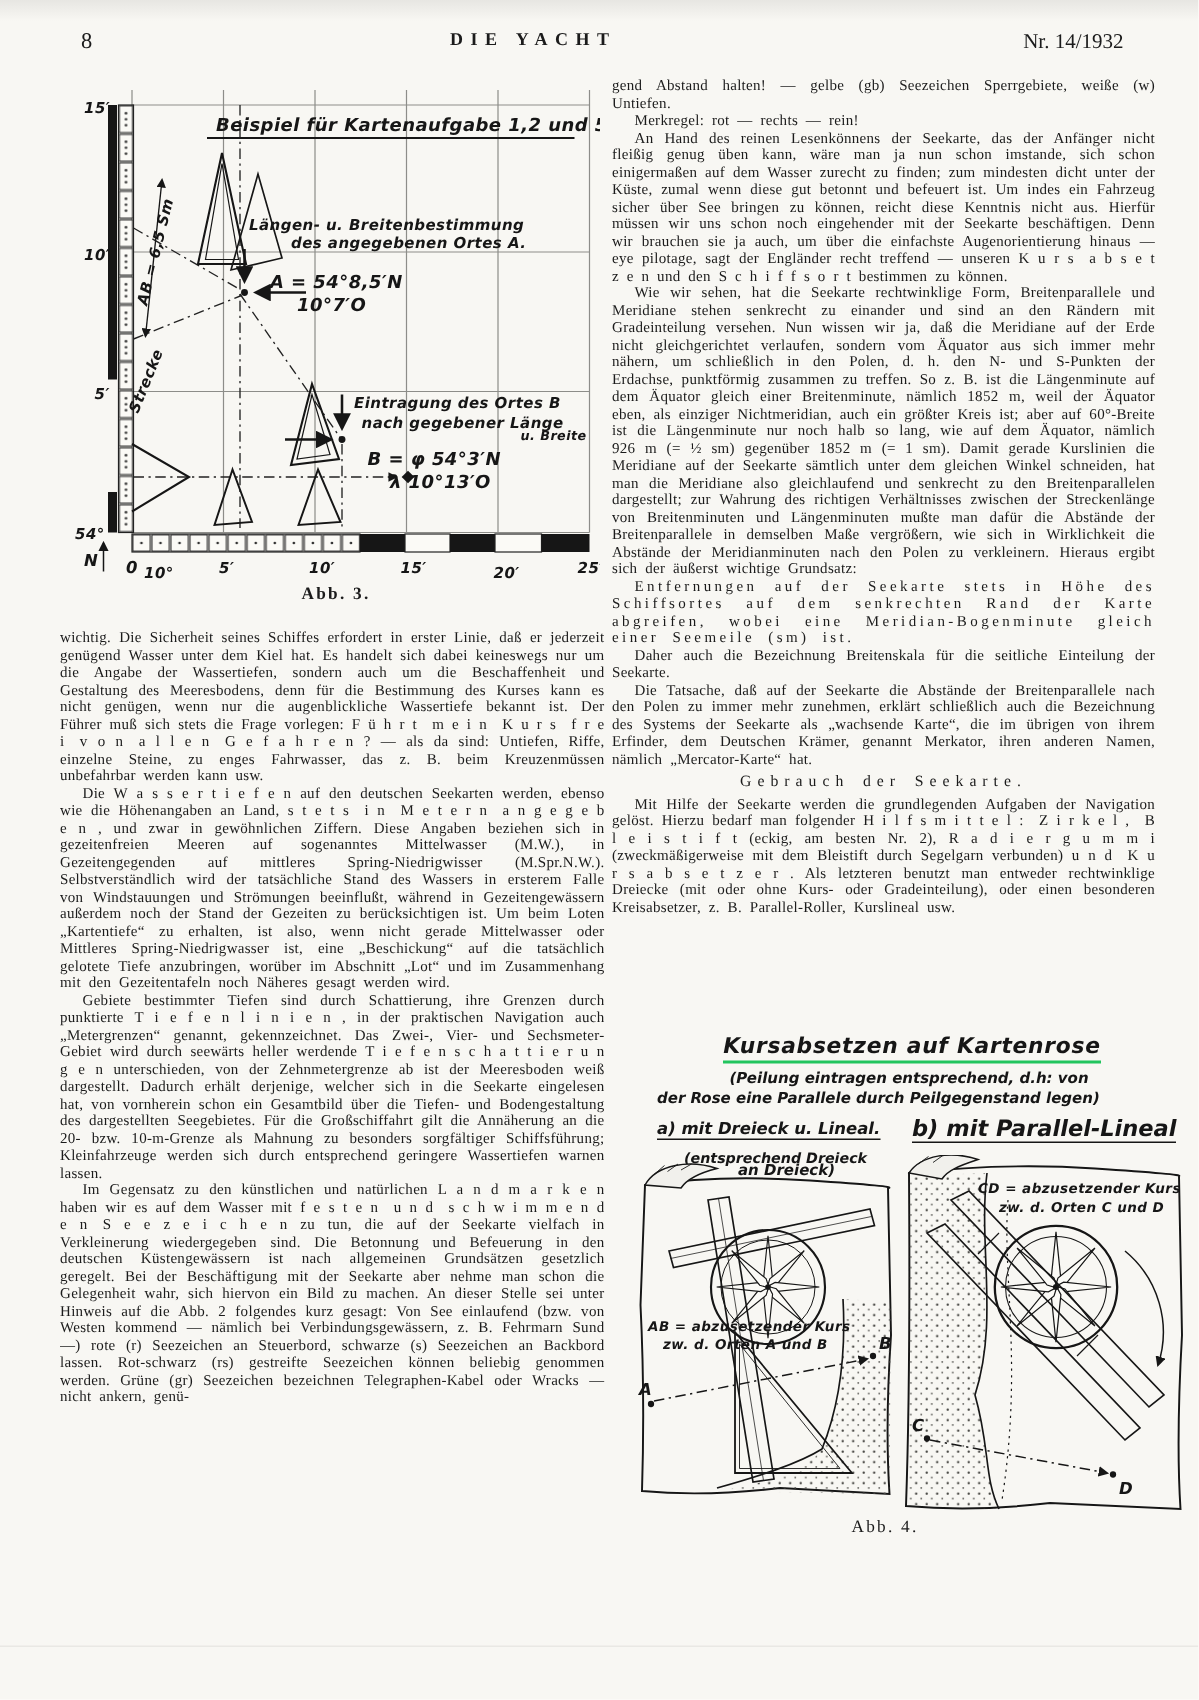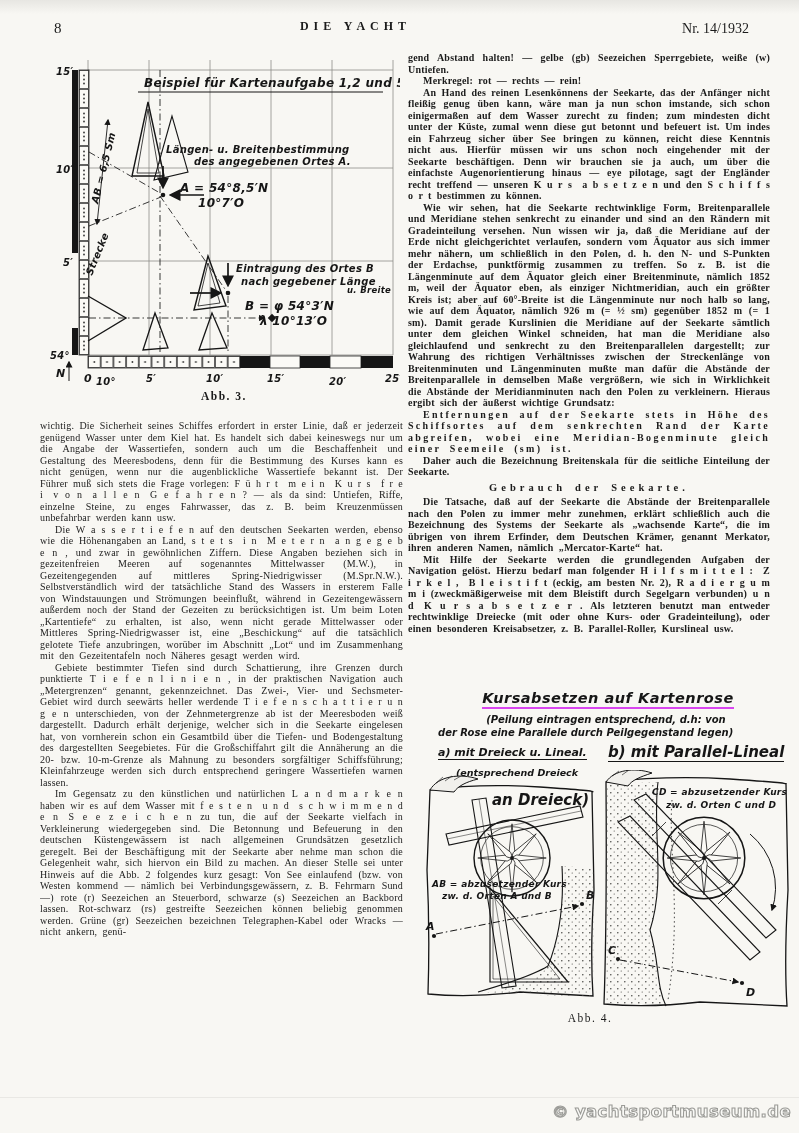--- a/index.html
+++ b/index.html
@@ -12,46 +12,46 @@
   
   .pagenum{position:absolute;left:54px;top:20px;font-size:15px;}
   .journal{position:absolute;left:0;top:19px;width:711px;text-align:center;
         font-size:12px;letter-spacing:5px;font-weight:600;}
   .issue{position:absolute;right:50px;top:21px;font-size:14px;}
 
   
   .col{position:absolute;text-align:justify;font-size:10px;line-height:11.5px;
         word-spacing:2.5px;letter-spacing:.2px;}
   .col-left{left:40px;top:420px;width:363px;height:618px;overflow:hidden;}
-  .col-right{left:408px;top:52px;width:362px;height:640px;overflow:hidden;font-weight:bold;}
+  .col-right{left:408px;top:52px;width:362px;height:640px;overflow:hidden;}
   .par{margin:0;text-indent:15px;}
   .noindent{text-indent:0;}
   .spaced{letter-spacing:2.3px;word-spacing:4px;}
   .subhead{margin:4px 0 3px;text-align:center;text-indent:0;letter-spacing:4px;font-size:10.5px;}
 
   
   .hand{font-family:"DejaVu Sans",sans-serif;font-style:italic;font-weight:bold;color:#161616;}
   svg text.h{font-family:"DejaVu Sans",sans-serif;font-style:italic;font-weight:bold;
         fill:#161616;letter-spacing:.3px;}
 
   
   .fig3wrap{position:absolute;left:48px;top:56px;width:352px;height:334px;}
   .fig3cap{position:absolute;left:48px;top:390px;width:352px;text-align:center;
         font-size:11.5px;letter-spacing:1.5px;font-weight:600;}
 
   
   .f4title{position:absolute;left:468px;top:690px;width:280px;text-align:center;
         font-size:14.5px;letter-spacing:.5px;}
-  .f4title span{border-bottom:2px solid #d946ef;padding-bottom:1px;}
+  .f4title span{border-bottom:2px solid #22c55e;padding-bottom:1px;}
   .f4sub1{position:absolute;left:438px;top:714px;width:336px;text-align:center;font-size:10px;}
   .f4sub2{position:absolute;left:438px;top:727px;width:336px;font-size:10px;}
   .f4a{position:absolute;left:438px;top:746px;font-size:11px;}
   .f4a span{border-bottom:1.5px solid #161616;}
   .f4asub1{position:absolute;left:456px;top:767px;font-size:9.5px;}
-  .f4asub2{position:absolute;left:492px;top:775px;font-size:15px;margin-top:16px;}
+  .f4asub2{position:absolute;left:492px;top:775px;font-size:10px;}
   .f4b{position:absolute;left:608px;top:743px;font-size:15px;}
   .f4b span{border-bottom:1.5px solid #161616;}
   .fig4wrap{position:absolute;left:420px;top:770px;width:372px;height:248px;}
   .fig4cap{position:absolute;left:500px;top:1012px;width:180px;text-align:center;
         font-size:11.5px;letter-spacing:1.5px;font-weight:400;}
 
   
   .watermark{position:absolute;right:8px;top:1102px;font-family:"DejaVu Sans",sans-serif;
         font-weight:bold;font-size:16.5px;letter-spacing:.4px;
         color:rgba(250,250,247,.92);-webkit-text-stroke:1.1px #9b9b97;}
@@ -175,22 +175,22 @@
     <p class="par">Im Gegensatz zu den künstlichen und natürlichen L a n d m a r k e n haben wir es auf dem Wasser mit f e s t e n u n d s c h w i m m e n d e n S e e z e i c h e n zu tun, die auf der Seekarte vielfach in Verkleinerung wiedergegeben sind. Die Betonnung und Befeuerung in den deutschen Küstengewässern ist nach allgemeinen Grundsätzen gesetzlich geregelt. Bei der Beschäftigung mit der Seekarte aber nehme man schon die Gelegenheit wahr, sich hiervon ein Bild zu machen. An dieser Stelle sei unter Hinweis auf die Abb. 2 folgendes kurz gesagt: Von See einlaufend (bzw. von Westen kommend — nämlich bei Verbindungsgewässern, z. B. Fehrmarn Sund —) rote (r) Seezeichen an Steuerbord, schwarze (s) Seezeichen an Backbord lassen. Rot-schwarz (rs) gestreifte Seezeichen können beliebig genommen werden. Grüne (gr) Seezeichen bezeichnen Telegraphen-Kabel oder Wracks — nicht ankern, genü-</p>
   </div>
 
   <div class="col col-right">
     <p class="par noindent">gend Abstand halten! — gelbe (gb) Seezeichen Sperrgebiete, weiße (w) Untiefen.</p>
     <p class="par">Merkregel: rot — rechts — rein!</p>
     <p class="par">An Hand des reinen Lesenkönnens der Seekarte, das der Anfänger nicht fleißig genug üben kann, wäre man ja nun schon imstande, sich schon einigermaßen auf dem Wasser zurecht zu finden; zum mindesten dicht unter der Küste, zumal wenn diese gut betonnt und befeuert ist. Um indes ein Fahrzeug sicher über See bringen zu können, reicht diese Kenntnis nicht aus. Hierfür müssen wir uns schon noch eingehender mit der Seekarte beschäftigen. Denn wir brauchen sie ja auch, um über die einfachste Augenorientierung hinaus — eye pilotage, sagt der Engländer recht treffend — unseren K u r s a b s e t z e n und den S c h i f f s o r t bestimmen zu können.</p>
     <p class="par">Wie wir sehen, hat die Seekarte rechtwinklige Form, Breitenparallele und Meridiane stehen senkrecht zu einander und sind an den Rändern mit Gradeinteilung versehen. Nun wissen wir ja, daß die Meridiane auf der Erde nicht gleichgerichtet verlaufen, sondern vom Äquator aus sich immer mehr nähern, um schließlich in den Polen, d. h. den N- und S-Punkten der Erdachse, punktförmig zusammen zu treffen. So z. B. ist die Längenminute auf dem Äquator gleich einer Breitenminute, nämlich 1852 m, weil der Äquator eben, als einziger Nichtmeridian, auch ein größter Kreis ist; aber auf 60°-Breite ist die Längenminute nur noch halb so lang, wie auf dem Äquator, nämlich 926 m (= ½ sm) gegenüber 1852 m (= 1 sm). Damit gerade Kurslinien die Meridiane auf der Seekarte sämtlich unter dem gleichen Winkel schneiden, hat man die Meridiane also gleichlaufend und senkrecht zu den Breitenparallelen dargestellt; zur Wahrung des richtigen Verhältnisses zwischen der Streckenlänge von Breitenminuten und Längenminuten mußte man dafür die Abstände der Breitenparallele in demselben Maße vergrößern, wie sich in Wirklichkeit die Abstände der Meridianminuten nach den Polen zu verkleinern. Hieraus ergibt sich der äußerst wichtige Grundsatz:</p>
     <p class="par spaced">Entfernungen auf der Seekarte stets in Höhe des Schiffsortes auf dem senkrechten Rand der Karte abgreifen, wobei eine Meridian-Bogenminute gleich einer Seemeile (sm) ist.</p>
     <p class="par">Daher auch die Bezeichnung Breitenskala für die seitliche Einteilung der Seekarte.</p>
+    <p class="par">Die Tatsache, daß auf der Seekarte die Abstände der Breitenparallele nach den Polen zu immer mehr zunehmen, erklärt schließlich auch die Bezeichnung des Systems der Seekarte als „wachsende Karte“, die im übrigen von ihrem Erfinder, dem Deutschen Krämer, genannt Merkator, ihren anderen Namen, nämlich „Mercator-Karte“ hat.</p>
     <p class="par subhead">Gebrauch der Seekarte.</p>
-    <p class="par">Die Tatsache, daß auf der Seekarte die Abstände der Breitenparallele nach den Polen zu immer mehr zunehmen, erklärt schließlich auch die Bezeichnung des Systems der Seekarte als „wachsende Karte“, die im übrigen von ihrem Erfinder, dem Deutschen Krämer, genannt Merkator, ihren anderen Namen, nämlich „Mercator-Karte“ hat.</p>
     <p class="par">Mit Hilfe der Seekarte werden die grundlegenden Aufgaben der Navigation gelöst. Hierzu bedarf man folgender H i l f s m i t t e l : Z i r k e l , B l e i s t i f t (eckig, am besten Nr. 2), R a d i e r g u m m i (zweckmäßigerweise mit dem Bleistift durch Segelgarn verbunden) u n d K u r s a b s e t z e r . Als letzteren benutzt man entweder rechtwinklige Dreiecke (mit oder ohne Kurs- oder Gradeinteilung), oder einen besonderen Kreisabsetzer, z. B. Parallel-Roller, Kurslineal usw.</p>
   </div>
 
   <div class="f4title hand"><span>Kursabsetzen auf Kartenrose</span></div>
   <div class="f4sub1 hand">(Peilung eintragen entsprechend, d.h: von</div>
   <div class="f4sub2 hand">der Rose eine Parallele durch Peilgegenstand legen)</div>
   <div class="f4a hand"><span>a) mit Dreieck u. Lineal.</span></div>
   <div class="f4asub1 hand">(entsprechend Dreieck</div>
   <div class="f4asub2 hand">an Dreieck)</div>
   <div class="f4b hand"><span>b) mit Parallel-Lineal</span></div>
@@ -260,14 +260,13 @@
       <text class="h" x="6" y="160" font-size="11">A</text>
       <text class="h" x="166" y="129" font-size="11">B</text>
       <text class="h" x="232" y="25" font-size="9">CD = abzusetzender Kurs</text>
       <text class="h" x="246" y="38" font-size="9">zw. d. Orten C und D</text>
       <text class="h" x="188" y="184" font-size="11">C</text>
       <text class="h" x="326" y="226" font-size="11">D</text>
     </svg>
   </div>
   <div class="fig4cap">Abb. 4.</div>
 
-  <div class="watermark">© yachtsportmuseum.de</div>
 </div>
 
 </body></html>

